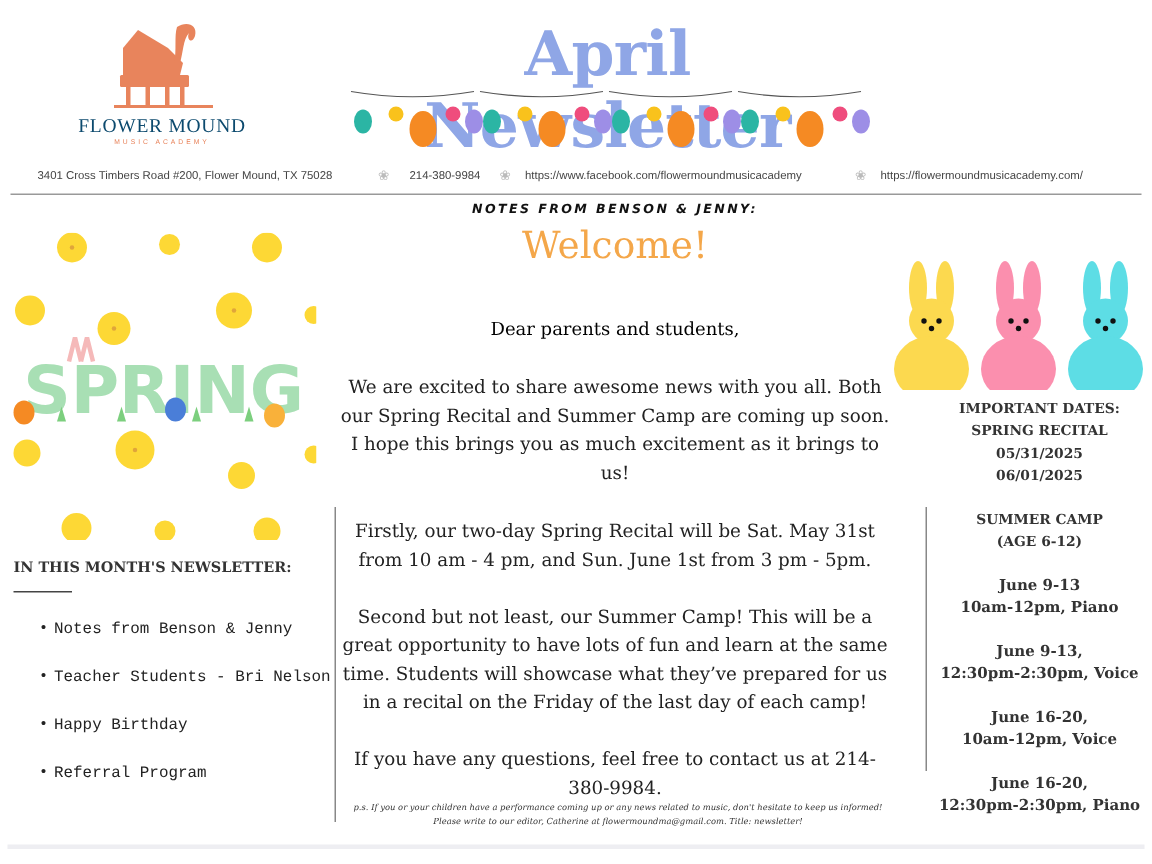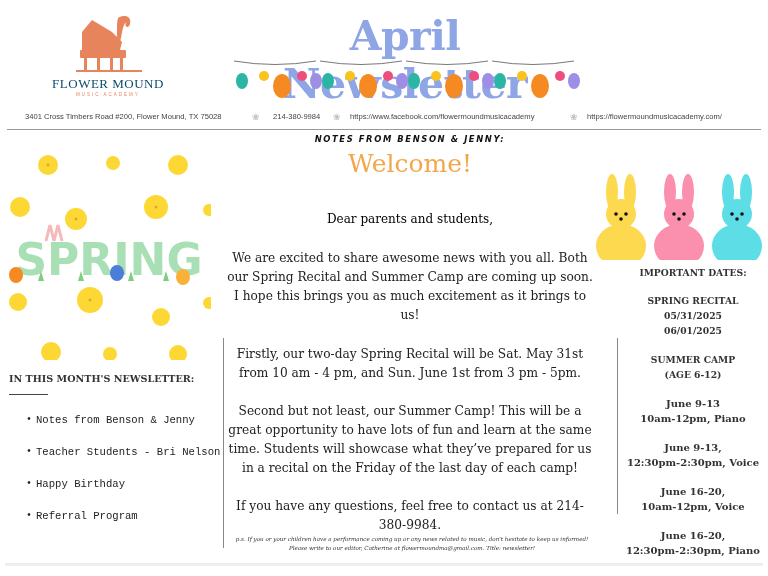--- a/index.html
+++ b/index.html
@@ -50,21 +50,21 @@
   .p2 { top: 345px; }
   .p3 { top: 402px; }
   .p4 { top: 497px; }
   .ps { position: absolute; left: 234px; top: 535px; width: 356px; text-align: center;
     font-family: "DejaVu Serif", serif; font-style: italic; font-size: 5.6px; line-height: 9px; color: #333; }
 
   
   .bunnies { position: absolute; left: 594px; top: 172px; width: 172px; height: 92px; }
   .dates { position: absolute; left: 618px; top: 265px; width: 150px; text-align: center;
     font-family: "DejaVu Serif", serif; font-weight: bold; font-size: 9.2px; color: #333; line-height: 15px; }
-  .dates .imp-heading { margin-bottom: 13px; }
+  .dates .imp-heading { }
   .dates .grp { margin-bottom: 14px; }
   .dates .grp.last { margin-bottom: 0; }
   .dates .big { font-size: 10px; }
 </style>
 </head>
 <body>
 
 <div class="logo">
   <svg width="112" height="64" viewBox="0 0 112 64" style="position:absolute;left:0;top:0">
     <g fill="#e8845c">

